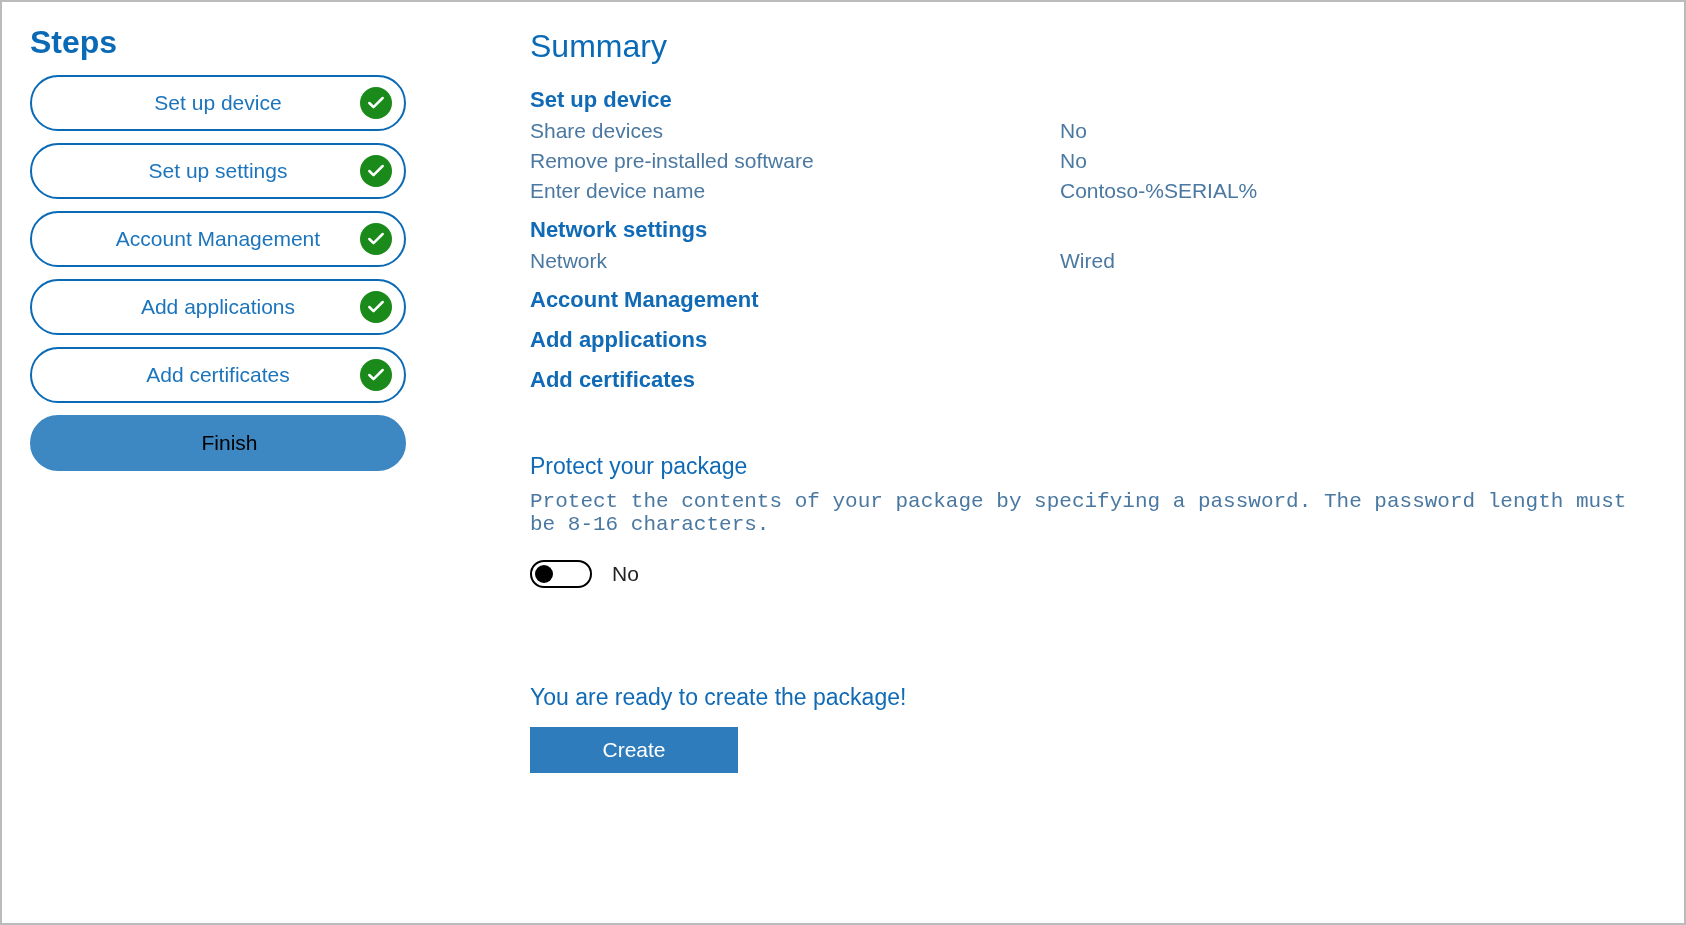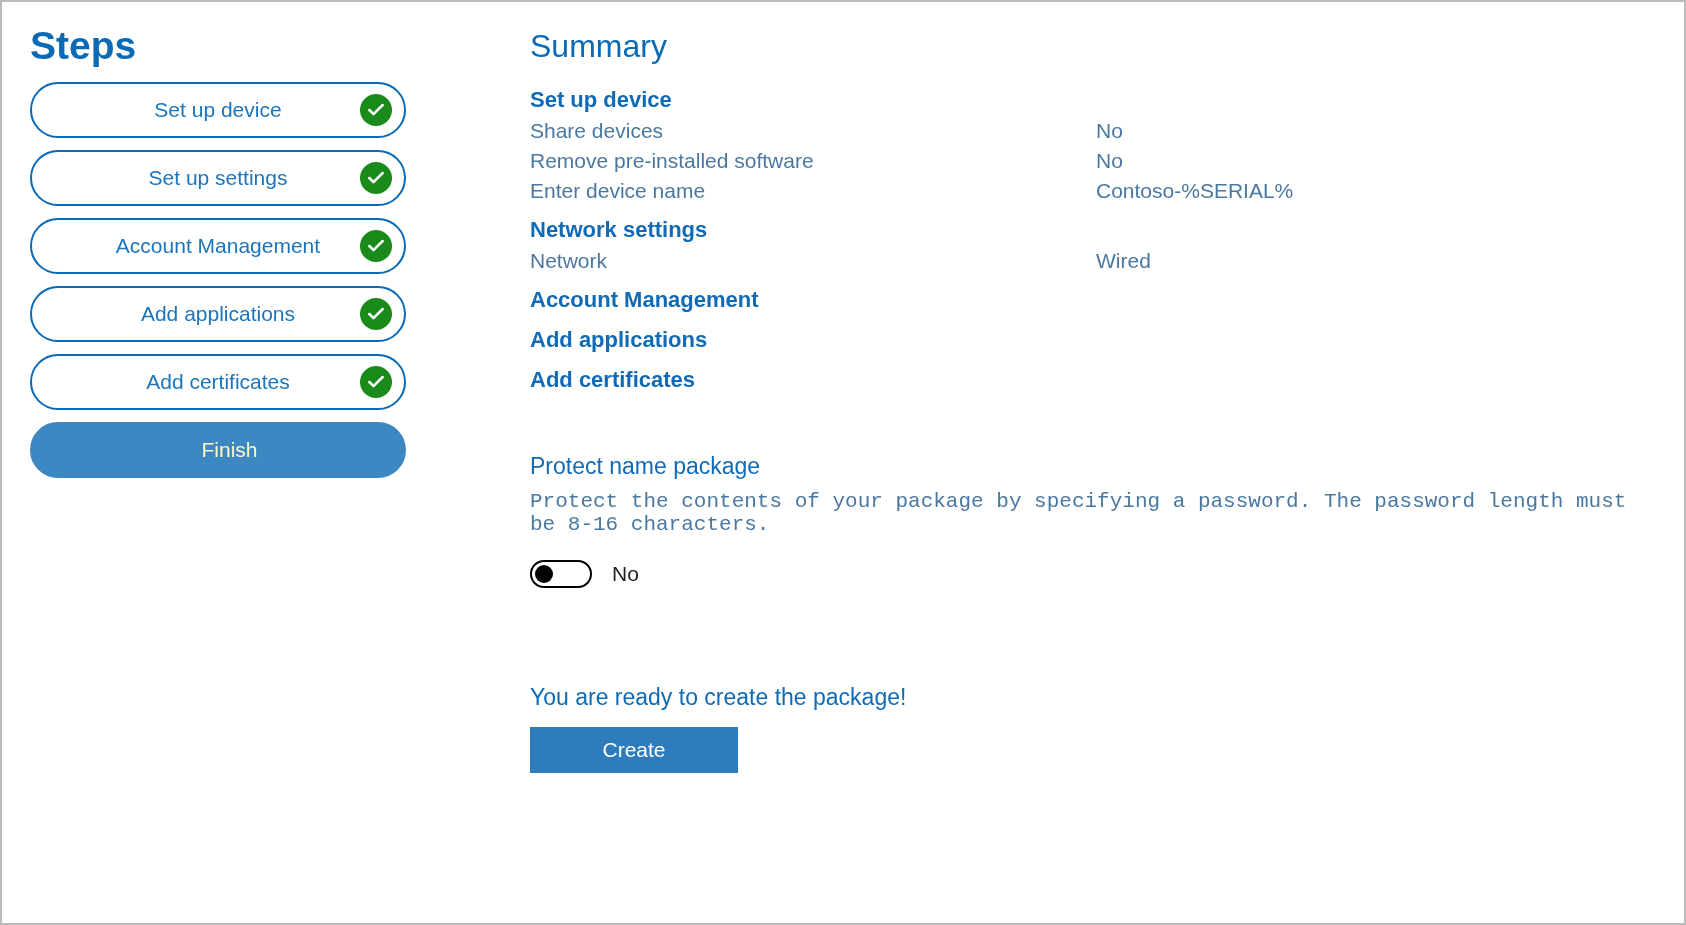--- a/index.html
+++ b/index.html
@@ -16,21 +16,21 @@
       display: flex;
       padding: 22px 28px;
       overflow: hidden;
     }
     .left-panel {
       width: 440px;
       flex-shrink: 0;
     }
     .steps-heading {
       color: #0a6ab6;
-      font-size: 39px;
+      font-size: 32px;
       font-weight: 600;
       margin-bottom: 14px;
     }
     .step-item {
       position: relative;
       width: 376px;
       height: 56px;
       border: 2px solid #0a6ab6;
       border-radius: 28px;
       display: flex;
@@ -65,21 +65,21 @@
       stroke-width: 3;
       fill: none;
       stroke-linecap: round;
       stroke-linejoin: round;
     }
     .step-item.active {
       background: #3d87c2;
       border-color: #3d87c2;
     }
     .step-item.active .step-label {
-      color: #fef9c3;
+      color: #000000;
       margin-left: 23px;
     }
     .right-panel {
       flex: 1;
       padding-left: 60px;
       padding-top: 4px;
     }
     .summary-heading {
       color: #0a6ab6;
       font-size: 32px;
@@ -93,21 +93,20 @@
       margin-top: 14px;
       margin-bottom: 6px;
     }
     .section-title.first {
       margin-top: 0;
     }
     .kv-row {
       display: flex;
       font-size: 21px;
       margin-bottom: 6px;
-      gap: 36px;
     }
     .kv-key {
       color: #4a78a1;
       width: 530px;
       flex-shrink: 0;
     }
     .kv-val {
       color: #4a78a1;
     }
     .protect-heading {
@@ -246,21 +245,21 @@
     <div class="kv-key">Network</div>
     <div class="kv-val">Wired</div>
   </div>
 
   <div class="section-title">Account Management</div>
 
   <div class="section-title">Add applications</div>
 
   <div class="section-title">Add certificates</div>
 
-  <div class="protect-heading">Protect name package</div>
+  <div class="protect-heading">Protect your package</div>
   <div class="protect-desc">Protect the contents of your package by specifying a password. The password length must be 8-16 characters.</div>
   <div class="toggle-row">
     <div class="toggle">
       <div class="toggle-knob"></div>
     </div>
     <div class="toggle-label">No</div>
   </div>
 
   <div class="ready-text">You are ready to create the package!</div>
   <button class="create-button">Create</button>

